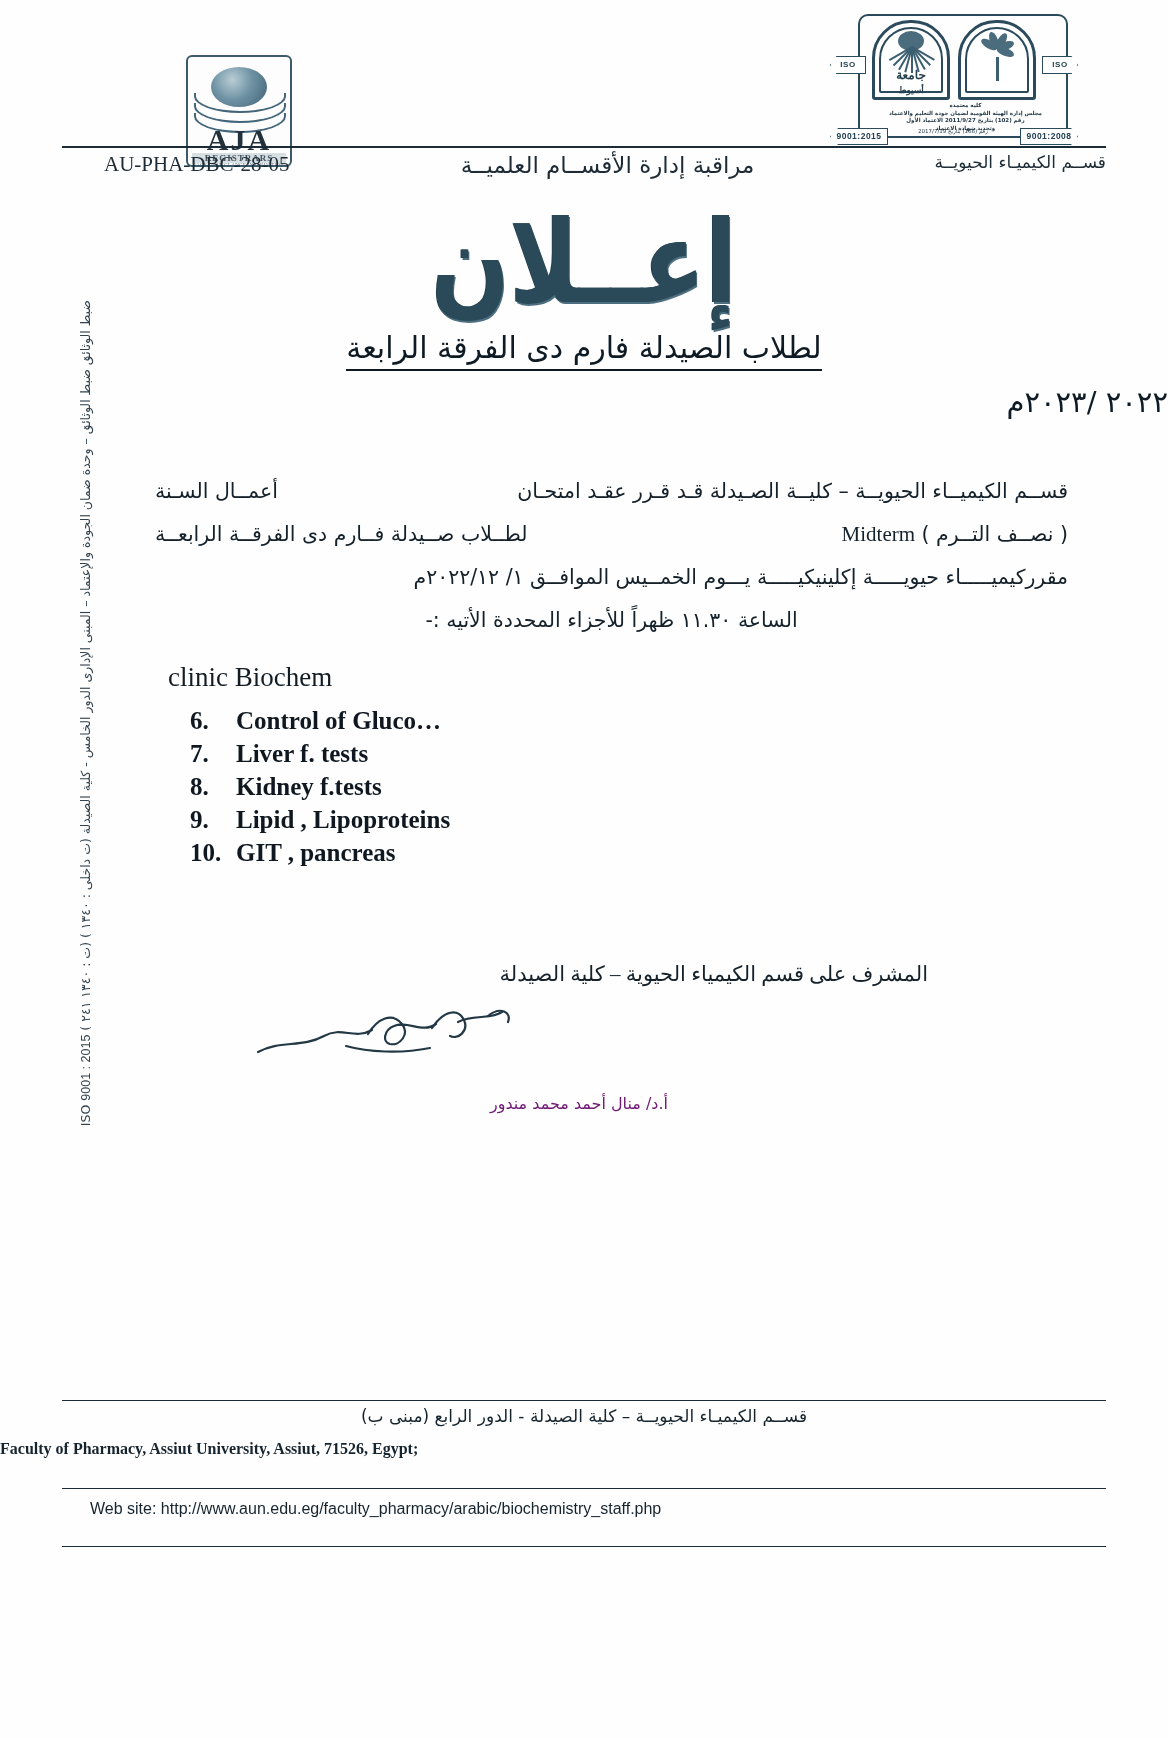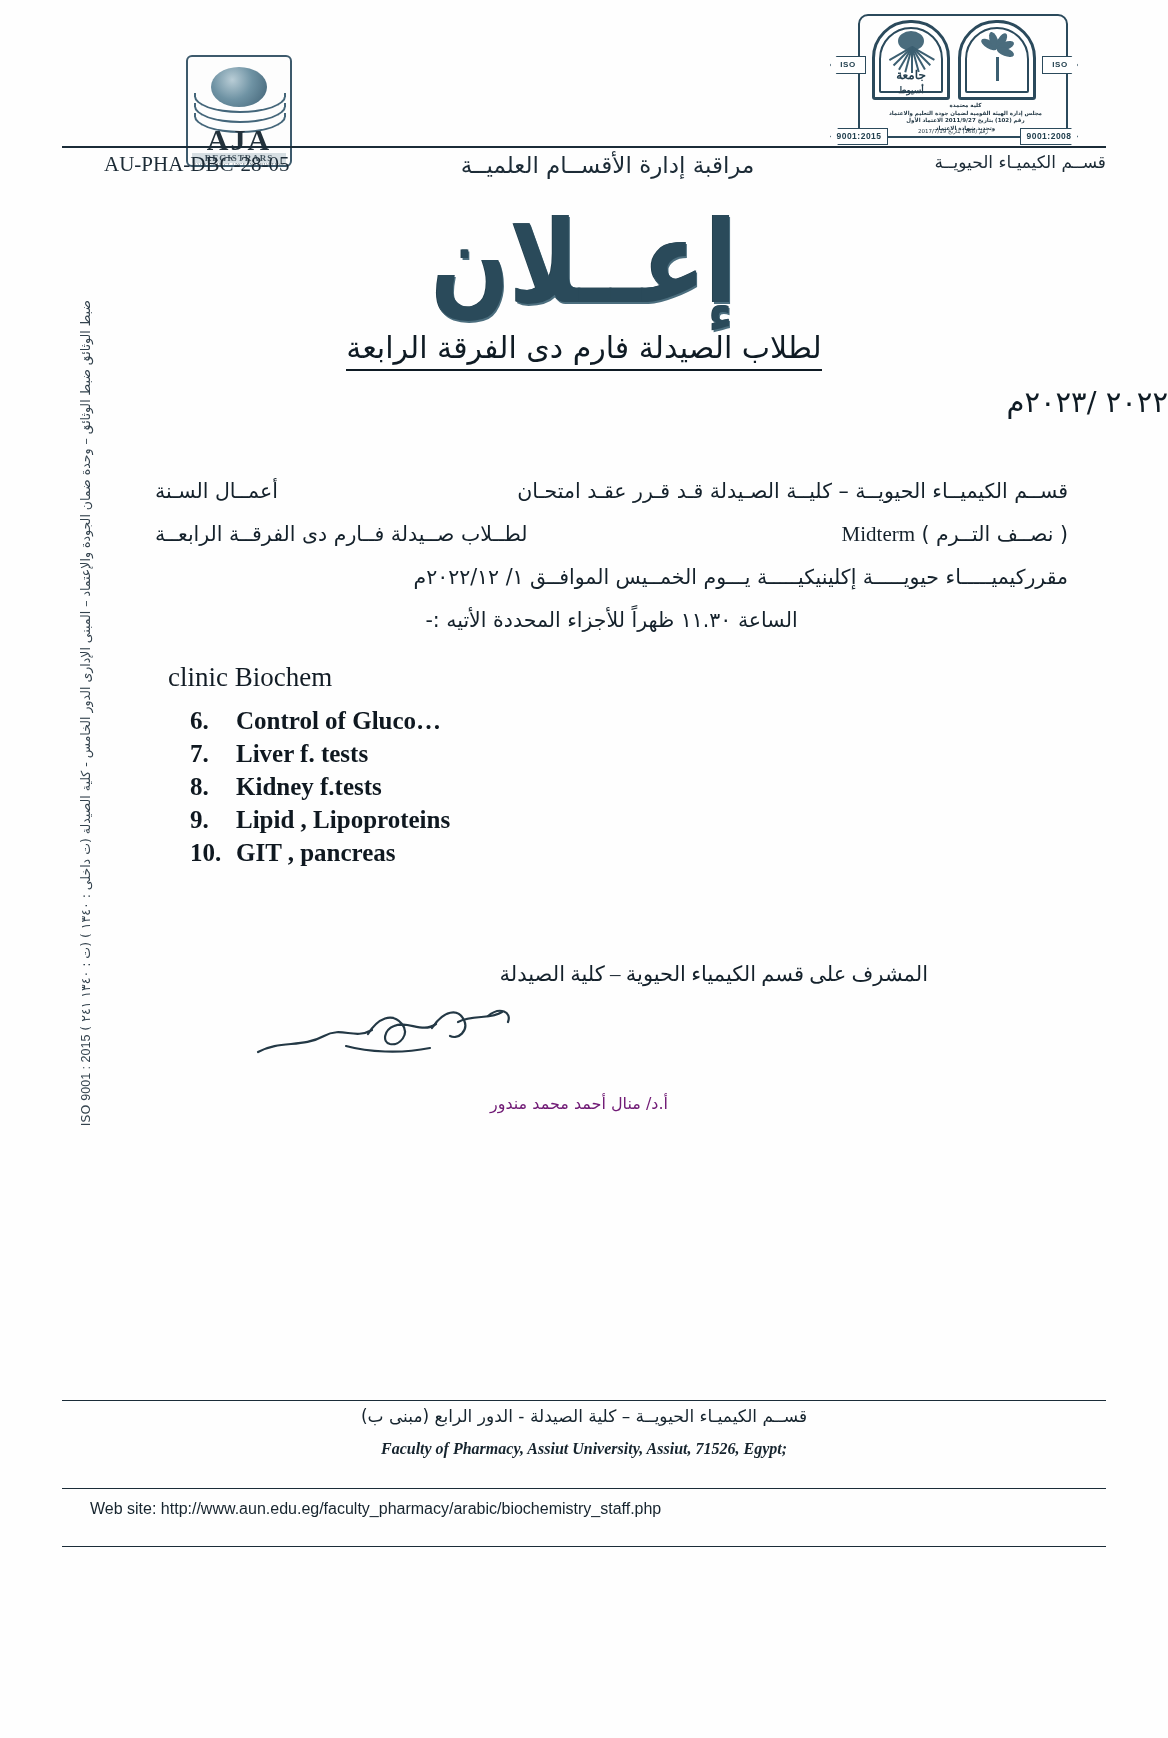--- a/index.html
+++ b/index.html
@@ -483,23 +483,21 @@
     direction: rtl;
     font-family: "DejaVu Sans", sans-serif;
     font-size: 17px;
     color: #16242e;
   }
   .foot-en {
     position: absolute;
     left: 0;
     right: 0;
     top: 1440px;
-    text-align: center;
     font-family: "Liberation Serif", serif;
-    font-style: italic;
     font-weight: bold;
     font-size: 16px;
     color: #16242e;
   }
   .foot-web {
     position: absolute;
     left: 90px;
     top: 1500px;
     font-family: "Liberation Sans", sans-serif;
     font-size: 16px;

